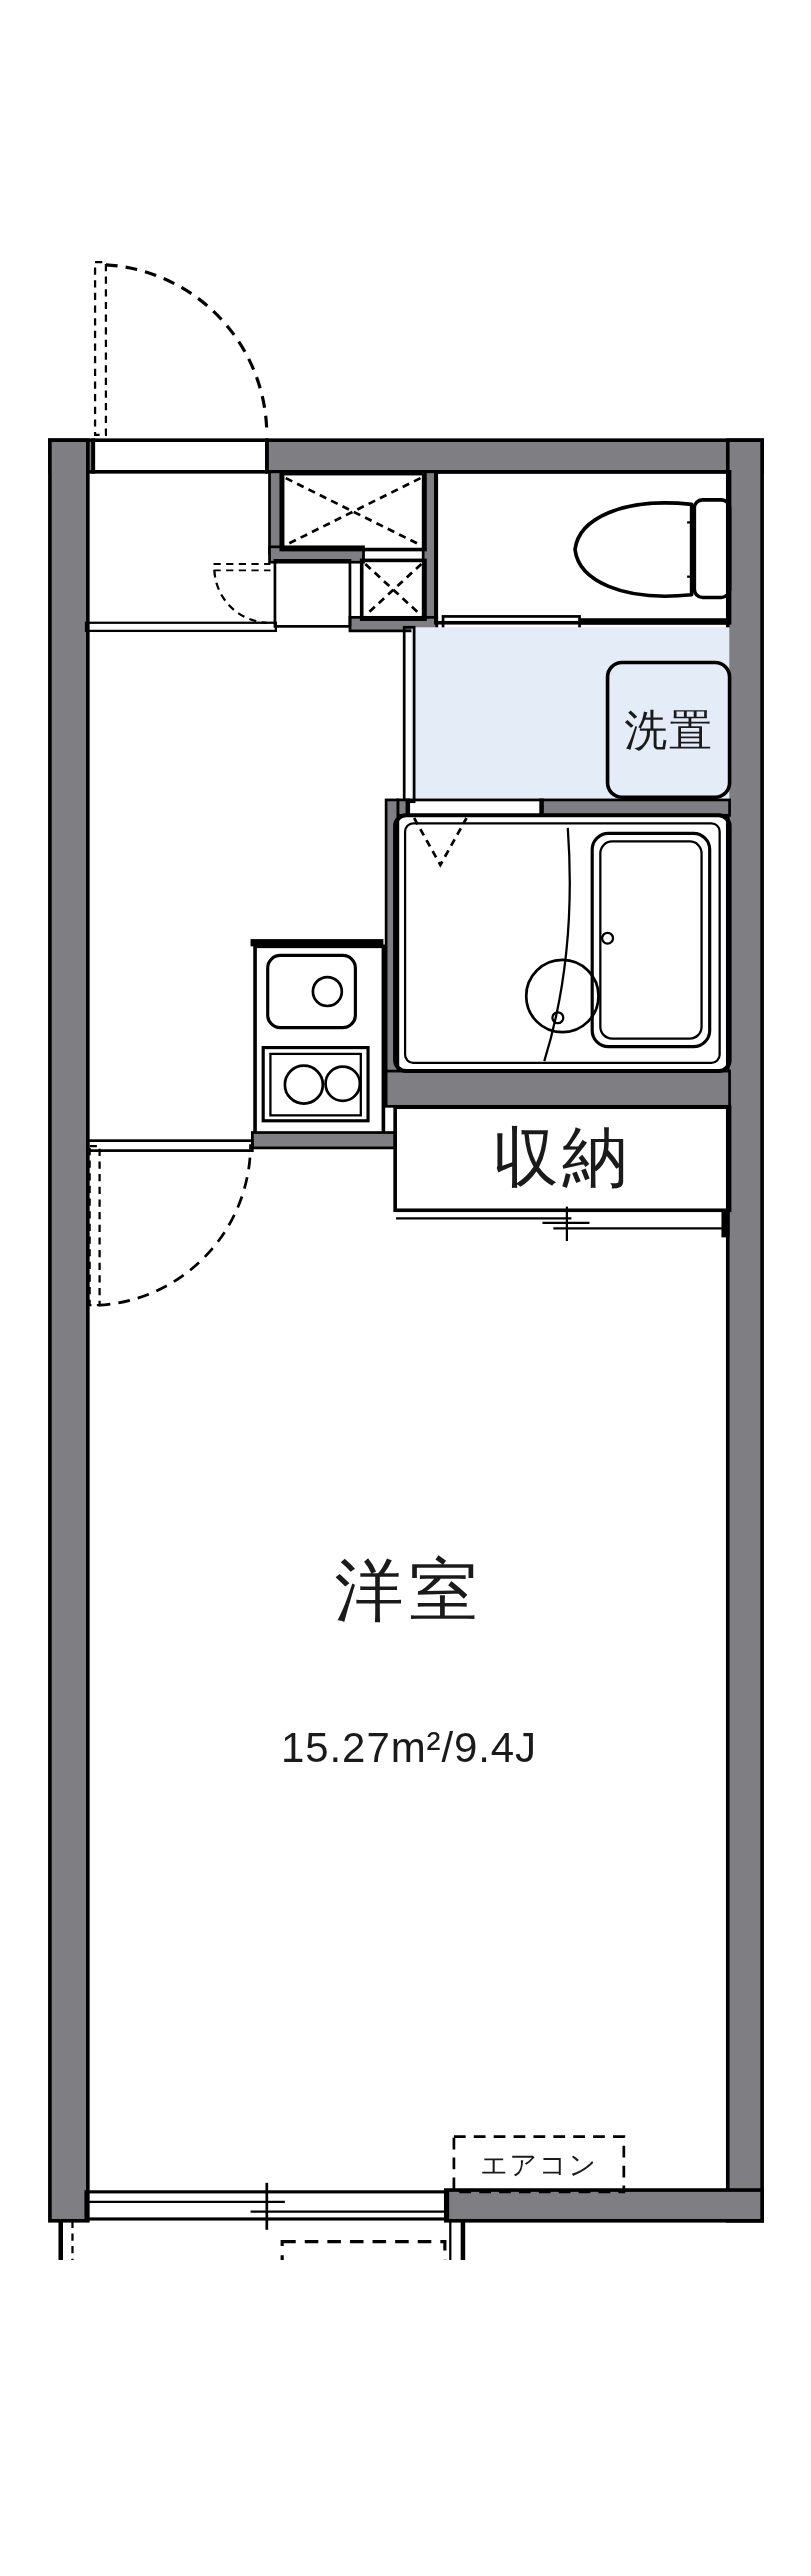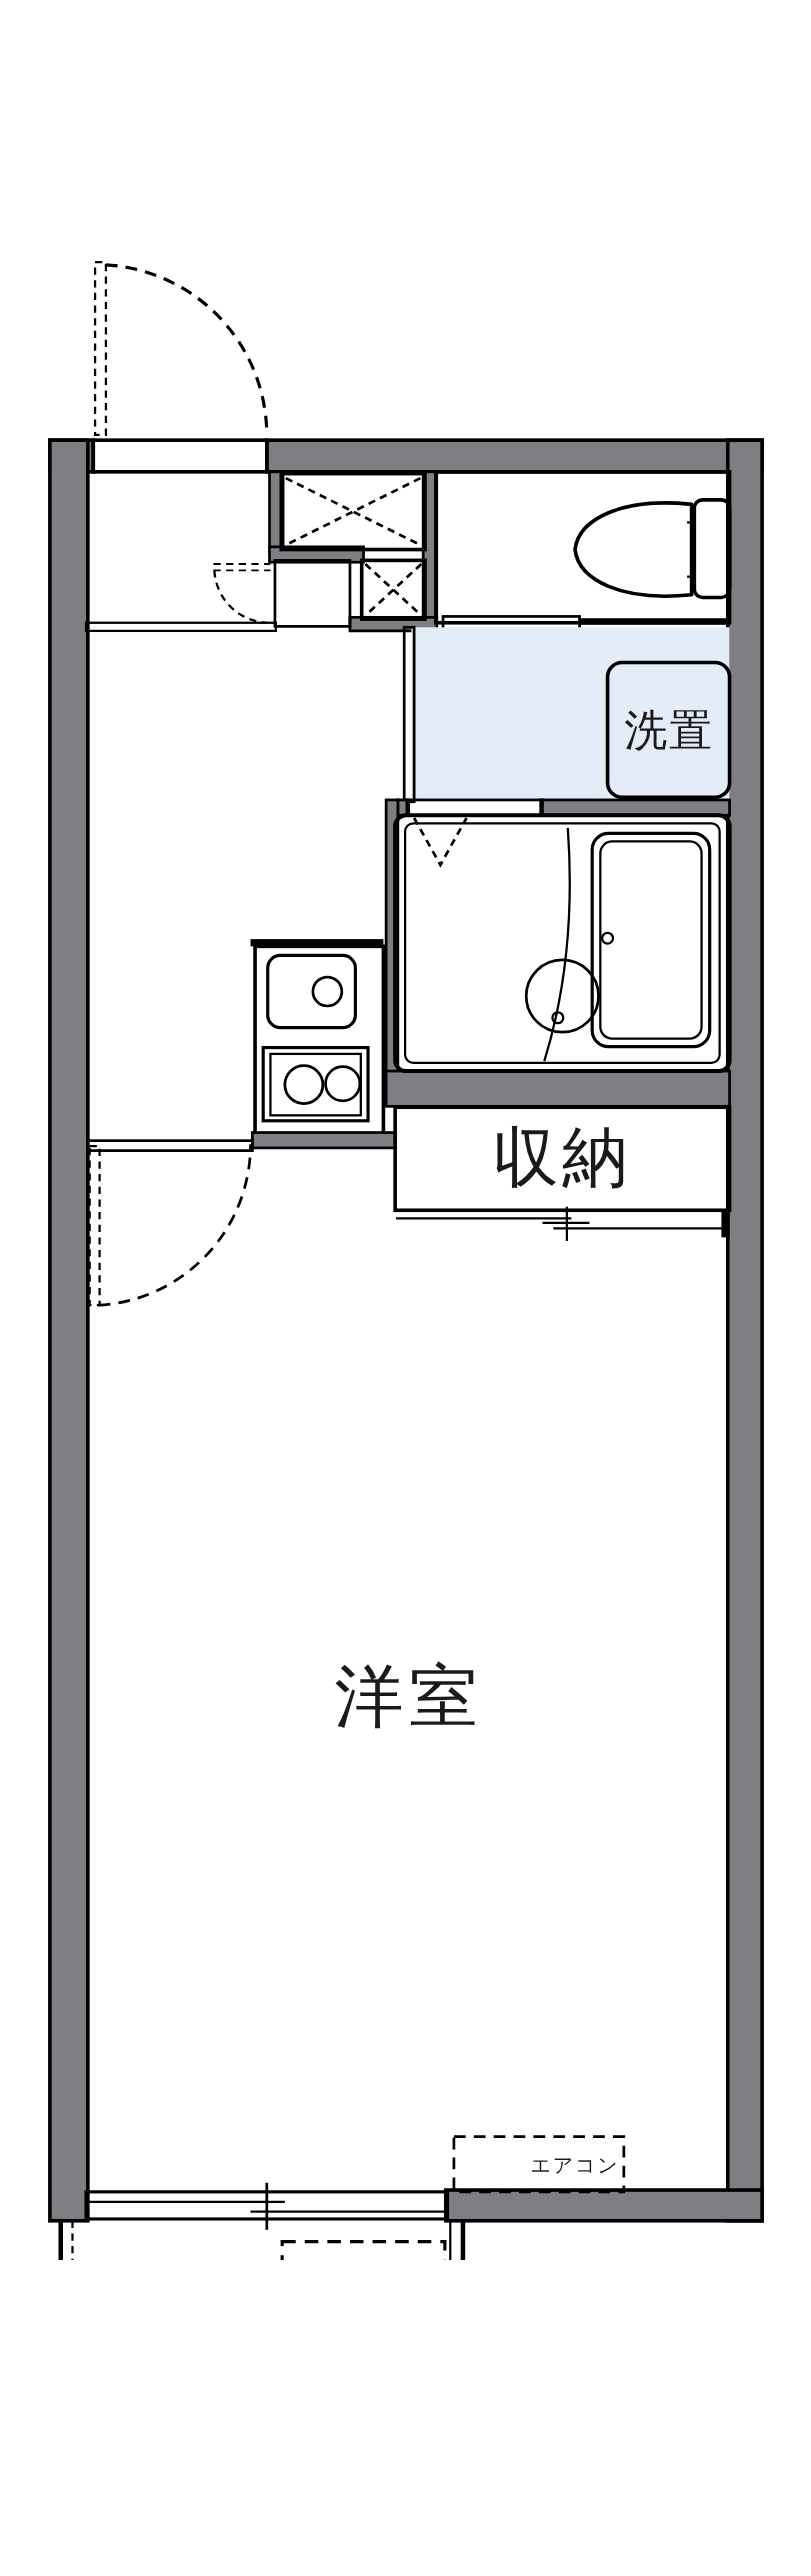--- a/index.html
+++ b/index.html
@@ -31,25 +31,25 @@
   .dash{stroke-dasharray:13 9;}
   .dash-sm{stroke-dasharray:8 6;}
   
   .lbl{
     position:absolute;
     transform:translate(-50%,-50%);
     color:var(--c-text);
     white-space:nowrap;
     line-height:1;
   }
-  .lbl-room   {left:409px;top:1696px;font-size:69px;letter-spacing:5.4px;}
+  .lbl-room   {left:409px;top:1590px;font-size:69px;letter-spacing:5.4px;}
   .lbl-area   {left:409px;top:1748px;font-size:42px;letter-spacing:0.9px;}
   .lbl-closet {left:562px;top:1157px;font-size:66px;letter-spacing:3.6px;}
   .lbl-washer {left:669px;top:730px;font-size:43px;letter-spacing:1.8px;}
-  .lbl-aircon {left:539px;top:2165px;font-size:20px;letter-spacing:1.8px;margin-left:36px;}
+  .lbl-aircon {left:539px;top:2165px;font-size:27px;letter-spacing:1.8px;}
 </style>
 </head>
 <body>
 
 <div id="plan">
   <svg width="812" height="2576" viewBox="0 0 898 2850">
 
     <g>
       <rect class="wall" x="55" y="487" width="48" height="35"></rect>
       <rect class="wall" x="295" y="487" width="548" height="35"></rect>
@@ -168,15 +168,16 @@
       <path class="ln" stroke-width="5" d="M 67 2457 L 67 2559 L 512 2559 L 512 2457"></path>
       <line class="ln dash-sm" stroke-width="2.5" x1="80" y1="2457" x2="80" y2="2547"></line>
       <path class="ln" stroke-width="2.5" d="M 80 2547 L 498 2547 L 498 2457"></path>
       <rect class="ln" stroke-width="3.5" stroke-dasharray="15 10" x="312" y="2480" width="180" height="60"></rect>
     </g>
   </svg>
 
   <div class="lbl lbl-washer">洗置</div>
   <div class="lbl lbl-closet">収納</div>
   <div class="lbl lbl-room">洋室</div>
+  <div class="lbl lbl-area">15.27m²/9.4J</div>
   <div class="lbl lbl-aircon">エアコン</div>
 </div>
 
 
 </body></html>

